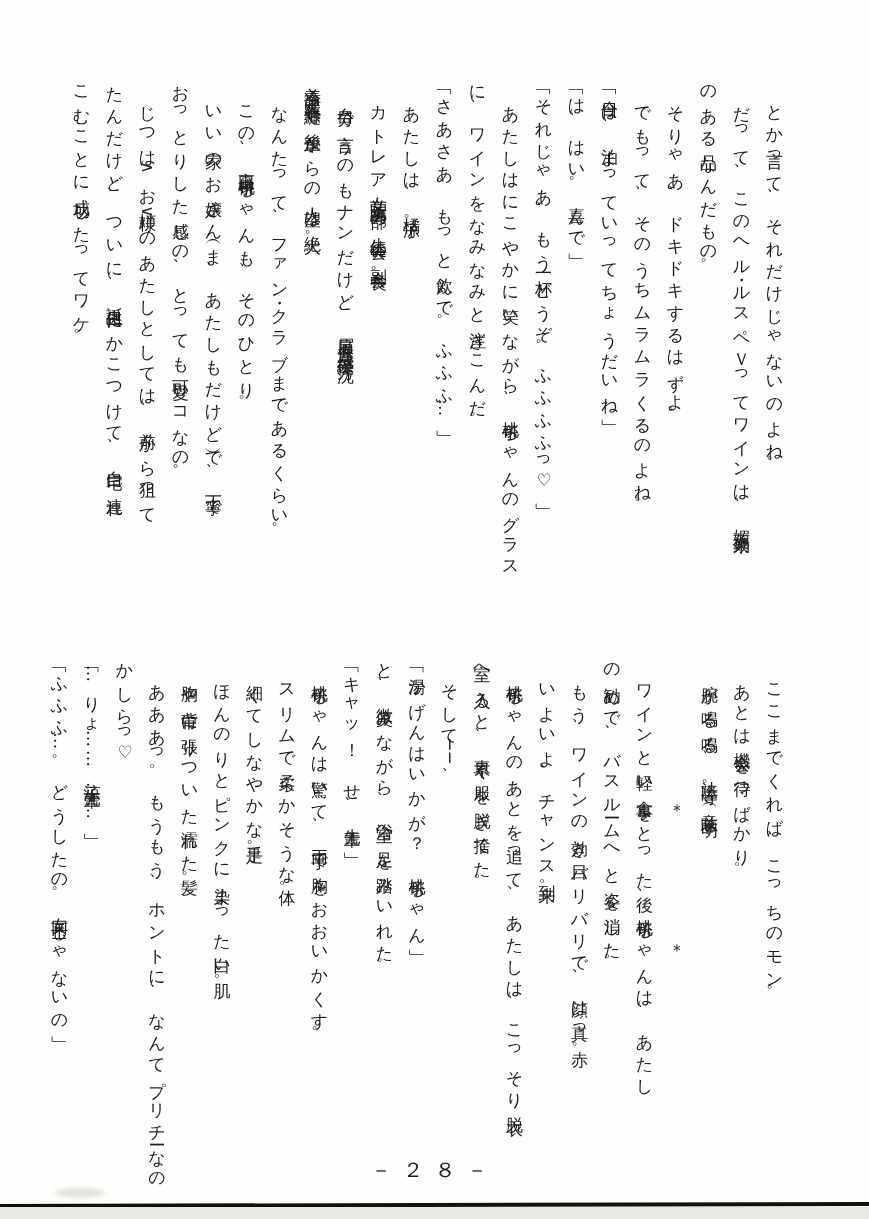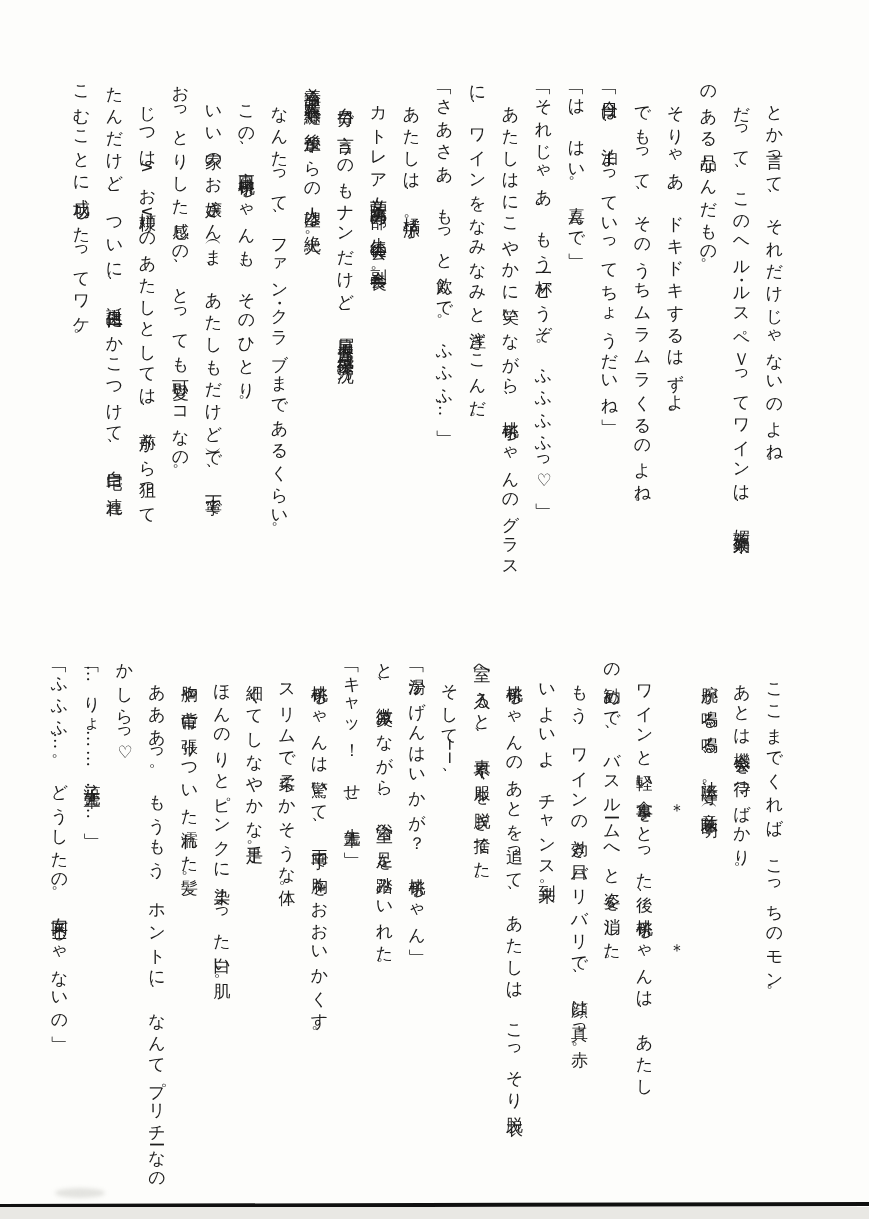--- a/index.html
+++ b/index.html
@@ -105,16 +105,17 @@
       <div class="tline" style="text-indent: 20px;">桃子ちゃんは驚いて、両手で胸をおおいかくす。</div>
       <div class="tline" style="text-indent: 20px;">スリムで柔らかそうな体。</div>
       <div class="tline" style="text-indent: 20px;">細くてしなやかな手足。</div>
       <div class="tline" style="text-indent: 20px;">ほんのりとピンクに染まった白い肌。</div>
       <div class="tline" style="text-indent: 20px;">胸や背中に張りついた濡れた髪。</div>
       <div class="tline" style="text-indent: 20px;">あああっ。もうもう、ホントに、なんてプリチーなの</div>
       <div class="tline" style="text-indent: 0px;">かしらっ♡</div>
       <div class="tline" style="text-indent: 10px;">「…りょ……涼子先輩……」</div>
       <div class="tline" style="text-indent: 10px;">「ふふふ…。どうしたの。女同士じゃないの」</div>
     </div>
+  <div class="page-number">－２８－</div>
   <div class="smudge"></div>
   <div class="scan-line"></div>
   <div class="scan-below"></div>
 </div>
 
 </body></html>

